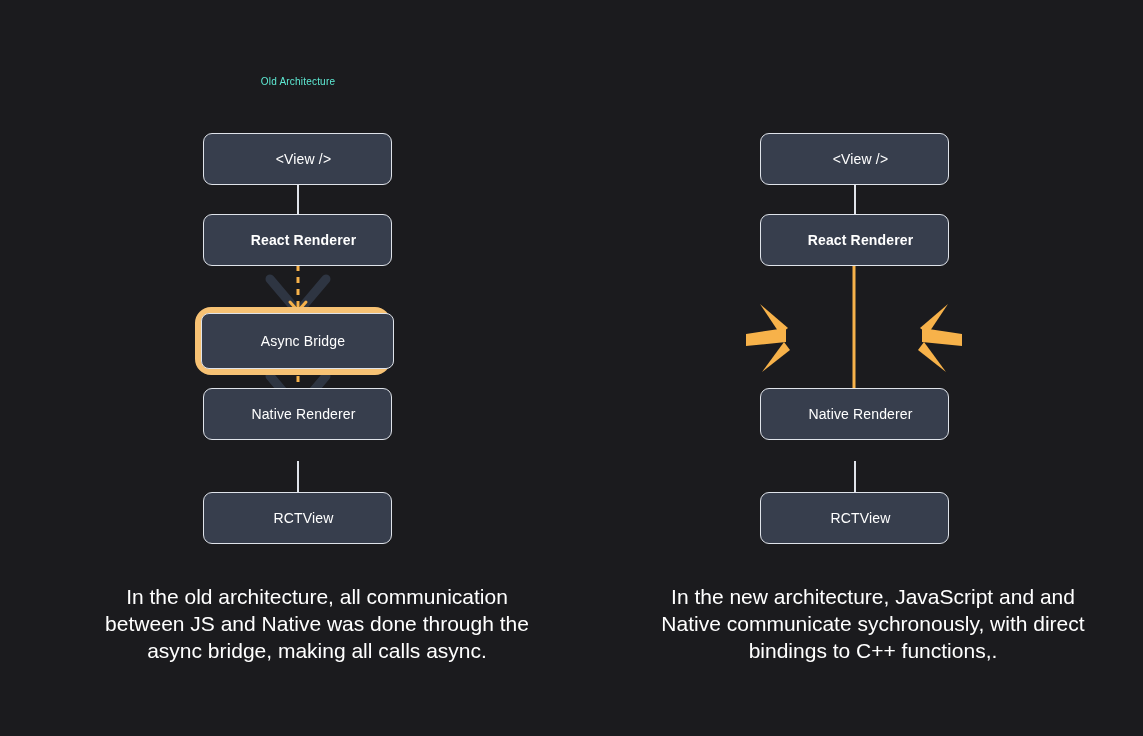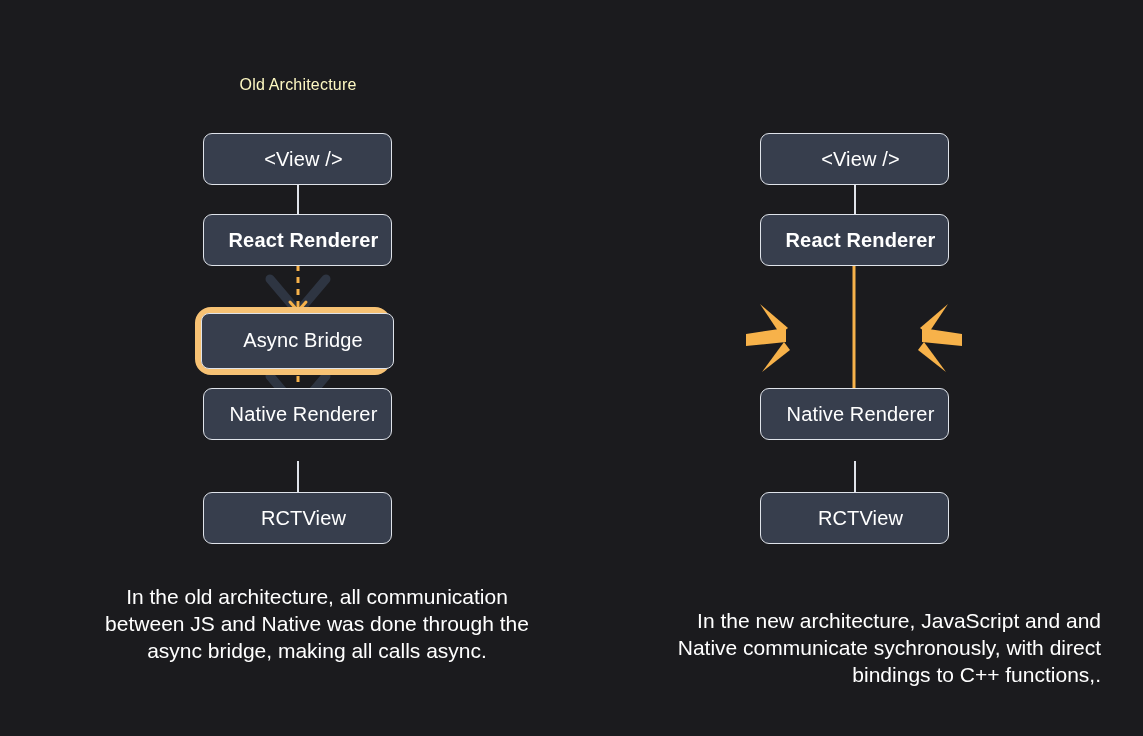--- a/index.html
+++ b/index.html
@@ -10,34 +10,34 @@
     overflow:hidden;position:relative;
   }
   .stage{position:absolute;inset:0;}
 
   .col{position:absolute;top:0;width:420px;height:736px;}
   .col-left{left:88px;}
   .col-right{left:644px;}
 
   .col-title{
     position:absolute;left:0;width:420px;text-align:center;
-    color:#fef9c3;font-size:16px;letter-spacing:.2px;
+    color:#5eead4;font-size:10px;letter-spacing:.2px;
     font-weight:400;
   }
   .col-left  .col-title{top:76px;}
   .col-right .col-title{top:82px;}
 
   .node{
     position:absolute;left:115px;width:189px;height:52px;
     box-sizing:border-box;
     background:#373e4d;
     border:1.6px solid #dfe3ea;
     border-radius:9px;
     display:flex;align-items:center;justify-content:center;
-    color:#ffffff;font-size:20px;font-weight:400;
+    color:#ffffff;font-size:14px;font-weight:400;
     letter-spacing:.15px;
     z-index:3;
     padding-left:12px;
   }
   .col-right .node{left:116px;}
 
   .n-view{top:133px;}
   .n-react{top:214px;font-weight:bold;}
   .n-bridge{top:315px;}
   .n-native{top:388px;}
@@ -75,21 +75,21 @@
   
   .solid-arrow{position:absolute;left:174px;top:262px;width:72px;height:152px;z-index:2;}
   .burst{position:absolute;left:100px;top:288px;width:220px;height:100px;z-index:2;}
 
   .caption{
     position:absolute;left:-10px;width:440px;
     text-align:center;color:#ffffff;
     font-size:21px;line-height:27px;font-weight:400;margin-left:19px;
   }
   .col-left  .caption{top:583px;}
-  .col-right .caption{top:607px;left:-18px;width:456px;text-align:right;}
+  .col-right .caption{top:583px;left:-18px;width:456px;}
 </style>
 </head>
 <body>
 
 <div class="stage">
 
   <div class="col col-left">
 
     <div class="col-title">Old Architecture</div>
 

